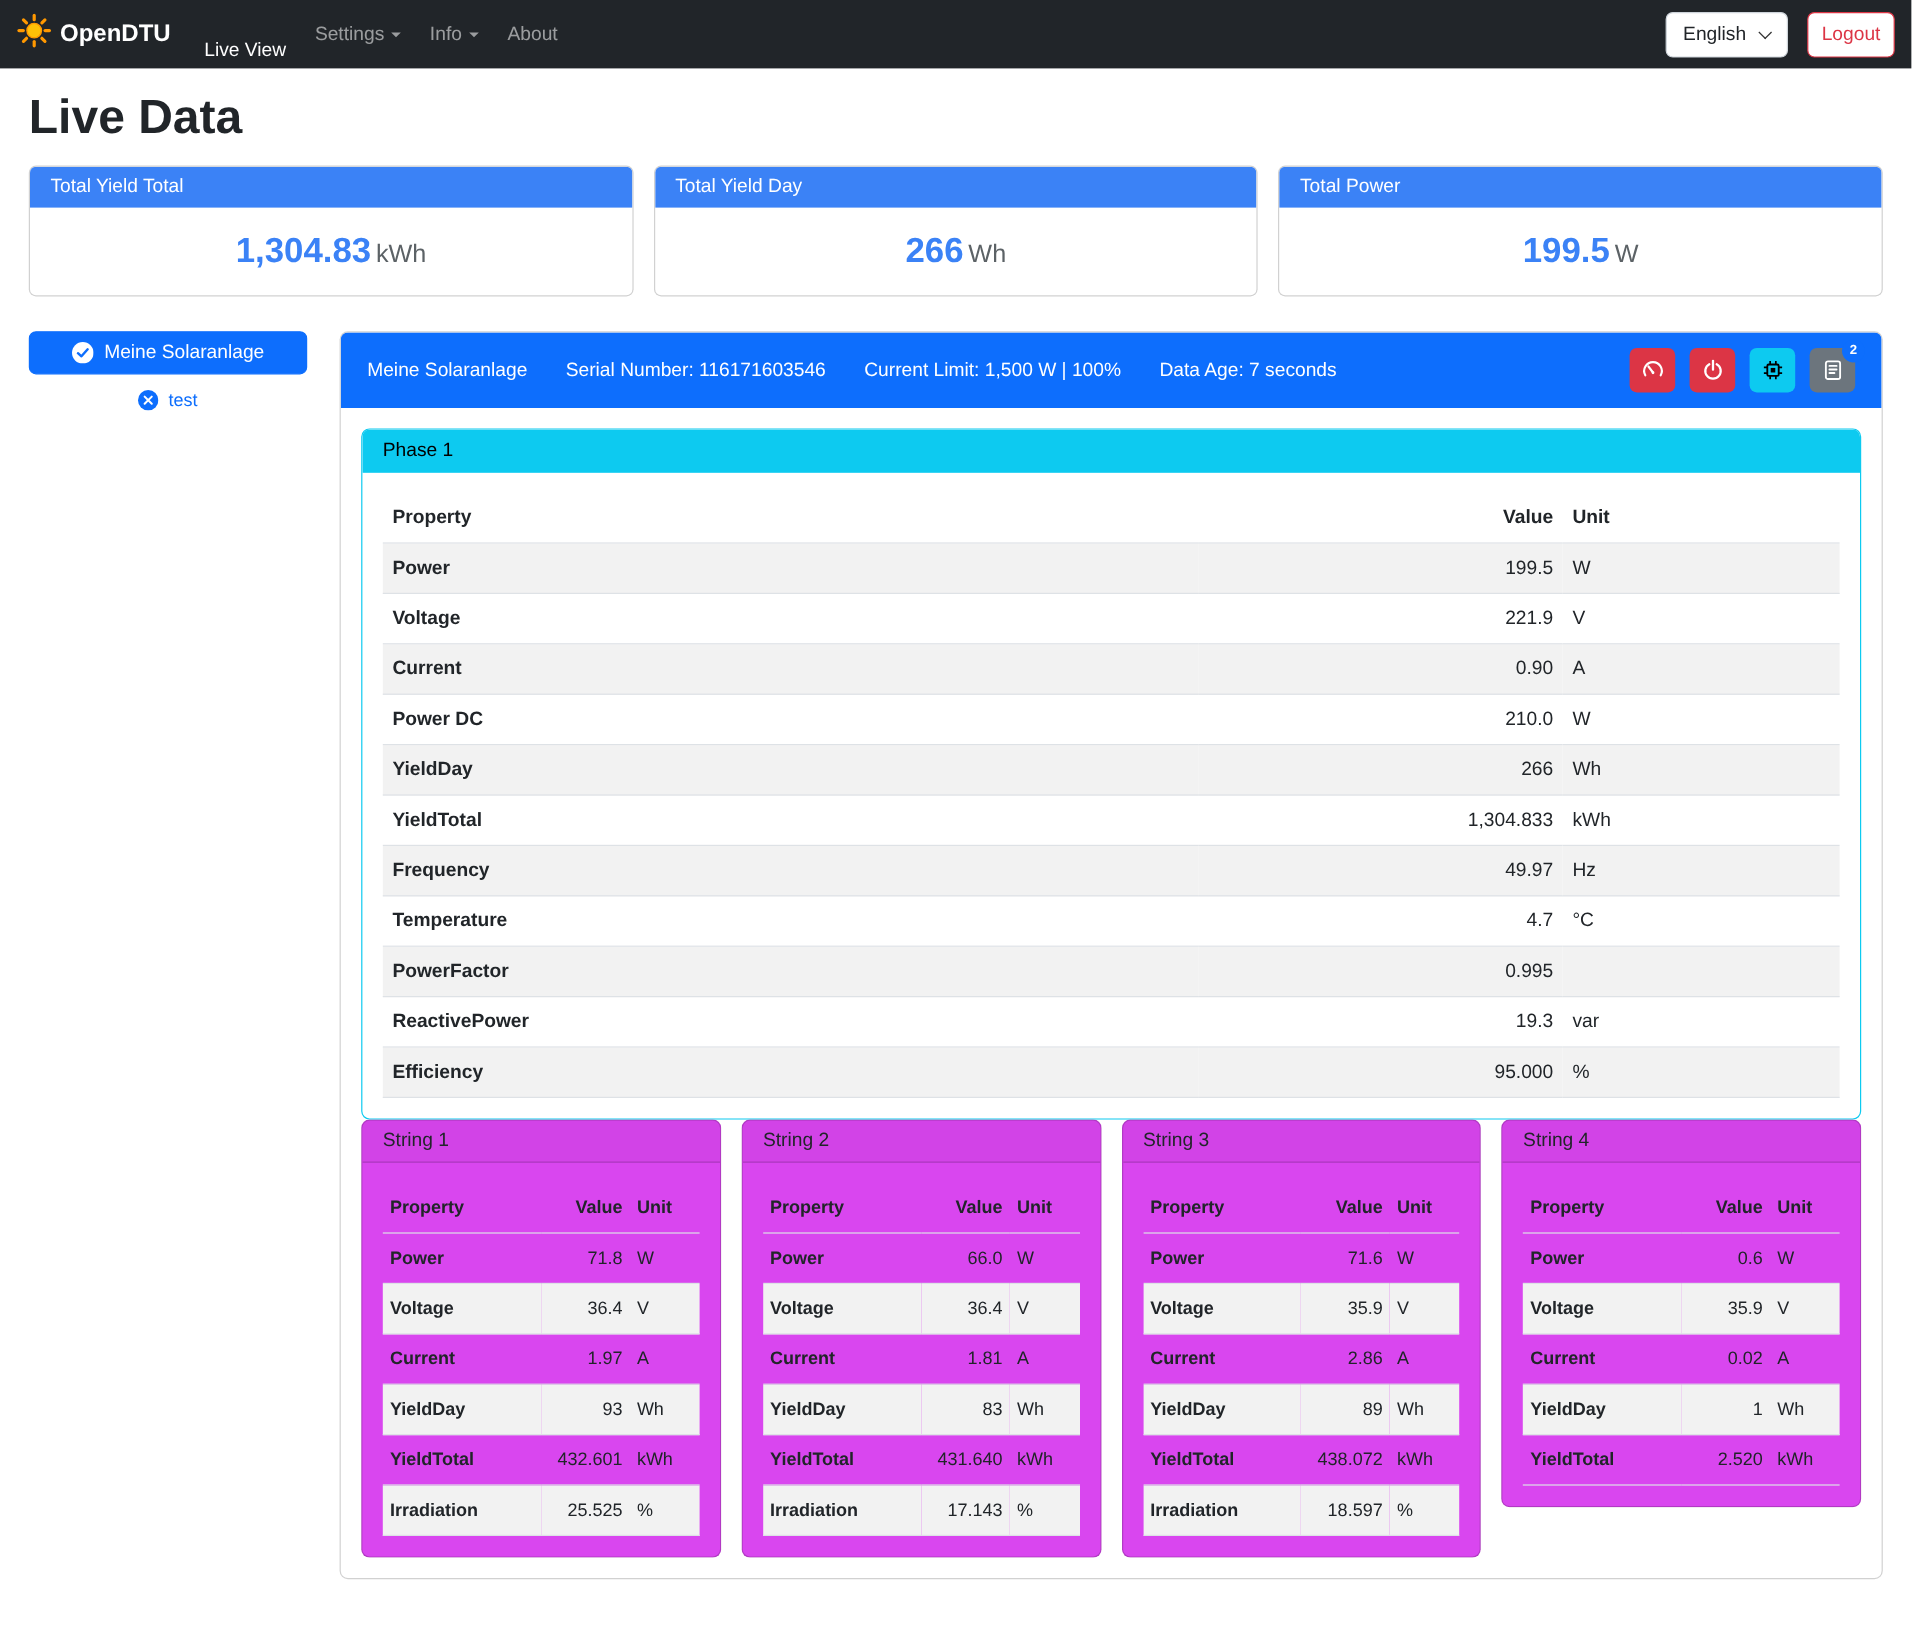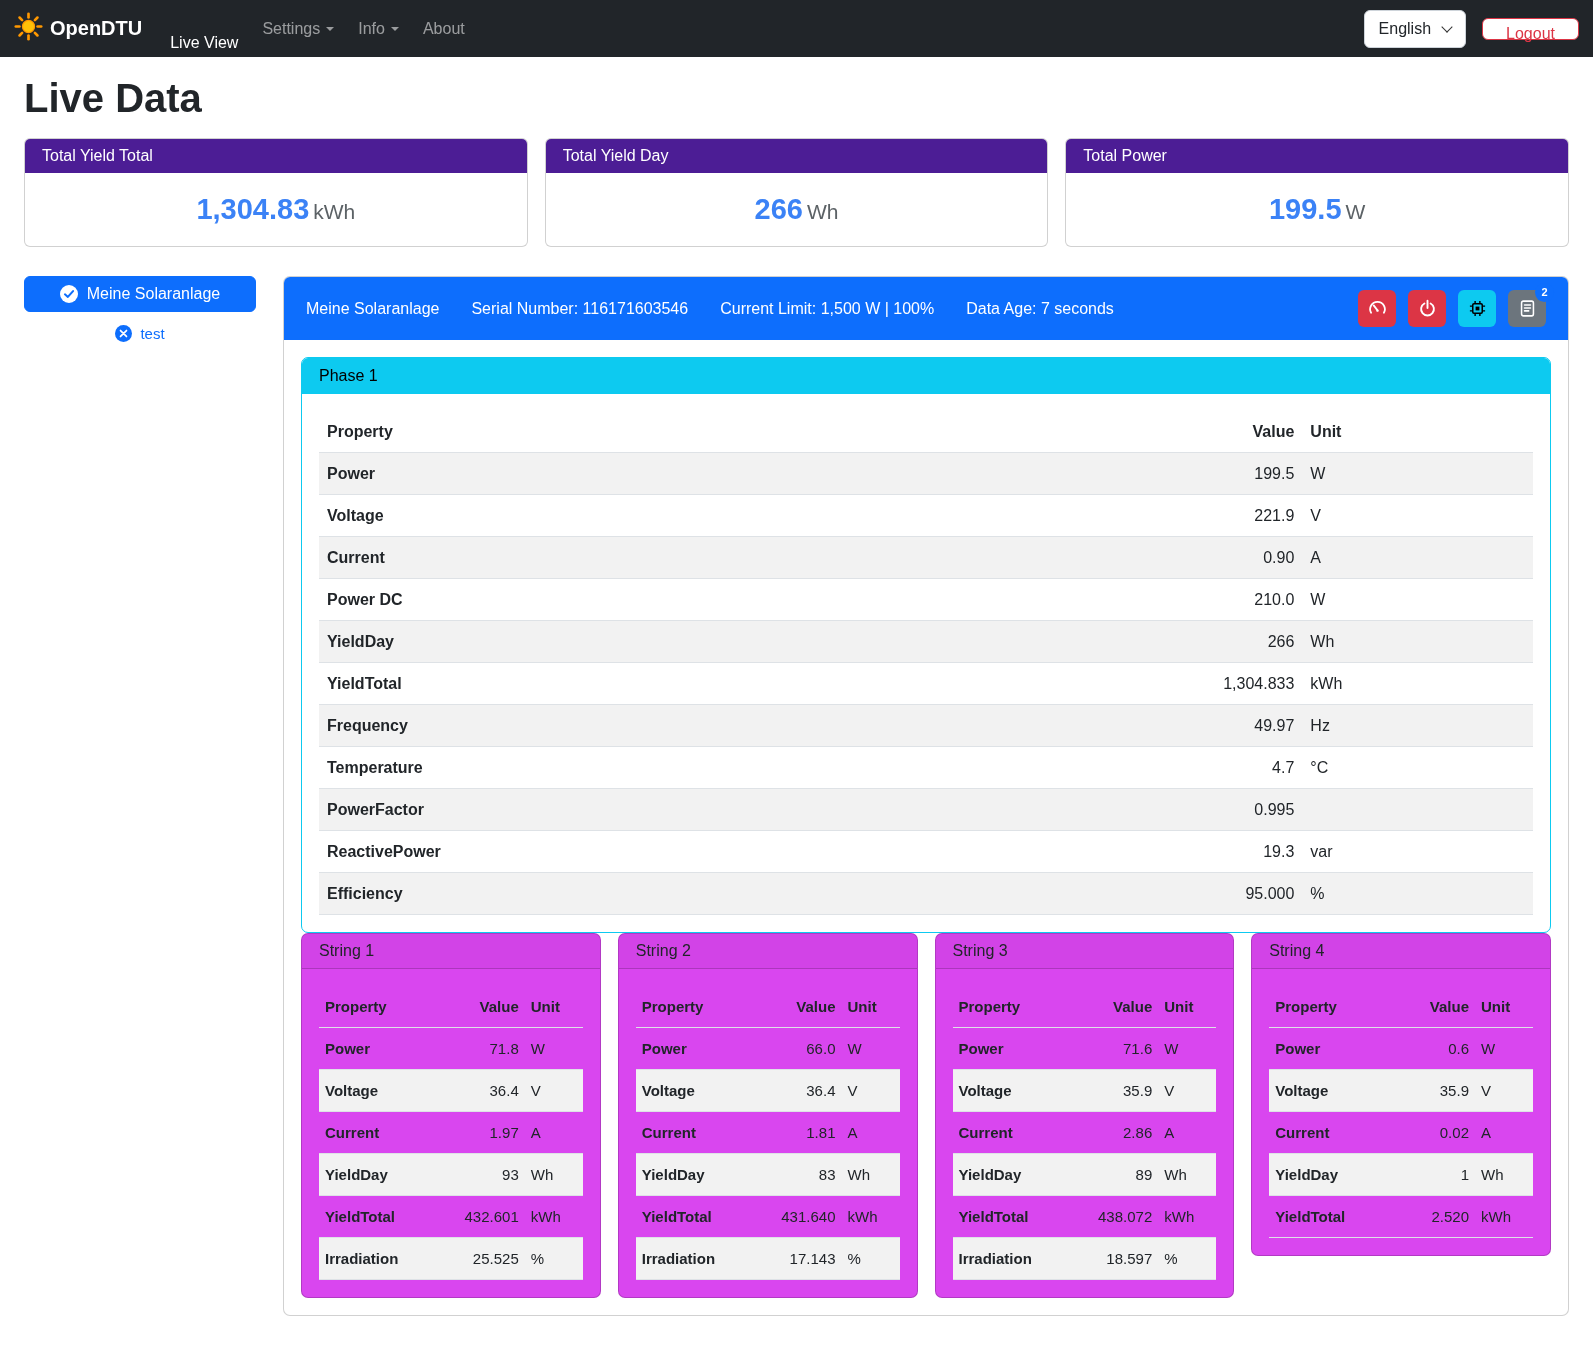--- a/index.html
+++ b/index.html
@@ -10,29 +10,29 @@
   
   .navbar { background:#212529; height:57px; display:flex; align-items:center; padding:0 14px; }
   .brand { display:flex; align-items:center; gap:7px; color:#fff; font-size:20px; font-weight:700; text-decoration:none; margin-right:16px; }
   .nav-links { display:flex; align-items:center; }
   .nav-link { color:rgba(255,255,255,.55); padding:8px 8px; margin:0 4px; text-decoration:none; display:flex; align-items:center; }
   .nav-link.active { color:#fff;margin-top:29px; }
   .caret { display:inline-block; margin-left:6px; border-top:4px solid currentColor; border-left:4px solid transparent; border-right:4px solid transparent; }
   .nav-right { margin-left:auto; display:flex; align-items:center; gap:16px; }
   .lang-btn { background:#fff; border:1px solid #ced4da; border-radius:6px; height:38px; padding:6px 14px; font-size:16px; color:#212529; display:flex; align-items:center; font-family:inherit; }
   .chev { width:8px; height:8px; border-right:1.7px solid #333; border-bottom:1.7px solid #333; transform:rotate(45deg); display:inline-block; margin-left:12px; margin-top:-4px; }
-  .logout-btn { background:#fff; border:1px solid #dc3545; color:#dc3545; border-radius:6px; height:22px; padding:6px 23px; font-size:16px; font-family:inherit; }
+  .logout-btn { background:#fff; border:1px solid #dc3545; color:#dc3545; border-radius:6px; height:38px; padding:6px 11px; font-size:16px; font-family:inherit; }
 
   
   .container { padding:0 24px 24px 24px; }
   h1 { font-size:40px; font-weight:600; margin:19px 0 17px 0; }
 
   .summary-row { display:flex; gap:17px; margin-bottom:29px; }
   .card { flex:1 1 0; border:1px solid rgba(0,0,0,.18); border-radius:6px; overflow:hidden; background:#fff; }
-  .card-header.green { background:#4c1d95; color:#fff; padding:8px 17px; }
+  .card-header.green { background:#3b82f6; color:#fff; padding:8px 17px; }
   .card-body.center { padding:20px 16px; text-align:center; }
   .big-val { font-size:29px; font-weight:700; color:#3b82f6; }
   .big-unit { font-size:21px; font-weight:400; color:#5c6266; margin-left:4px; }
 
   .content-row { display:flex; gap:27px; align-items:flex-start; }
   .sidebar { width:232px; flex:none; }
   .inv-btn { width:100%; background:#0d6efd; color:#fff; border:1px solid #0d6efd; border-radius:6px; padding:8px 10px; font-size:16px; font-family:inherit; display:flex; align-items:center; justify-content:center; gap:9px; }
   .inv-test { margin-top:13px; display:flex; align-items:center; justify-content:center; gap:8px; color:#0d6efd; font-size:15px; }
 
   

